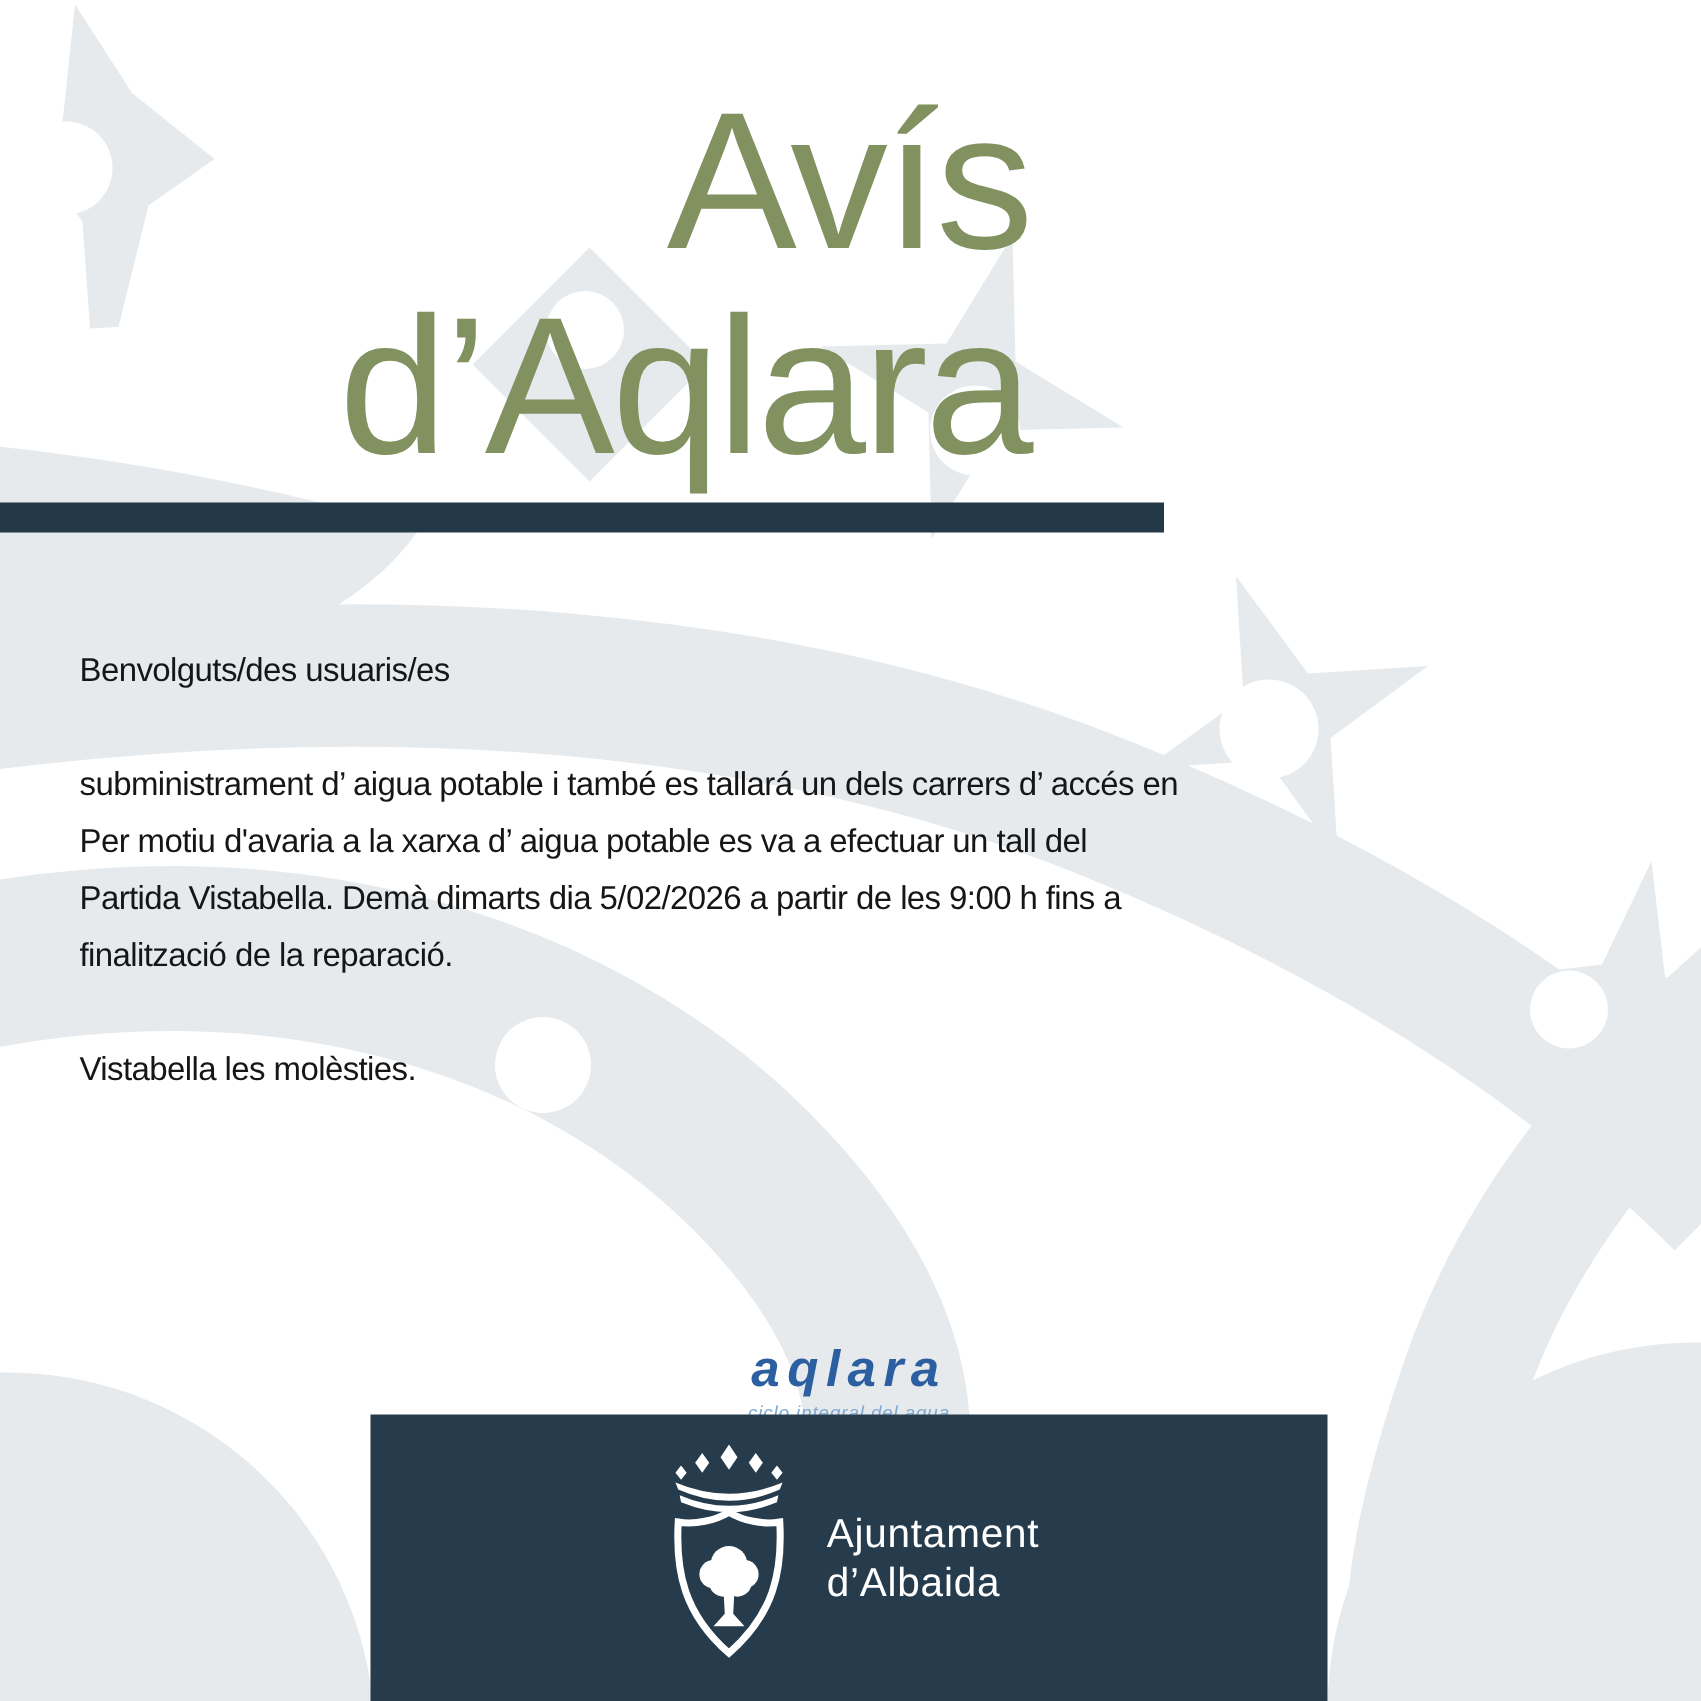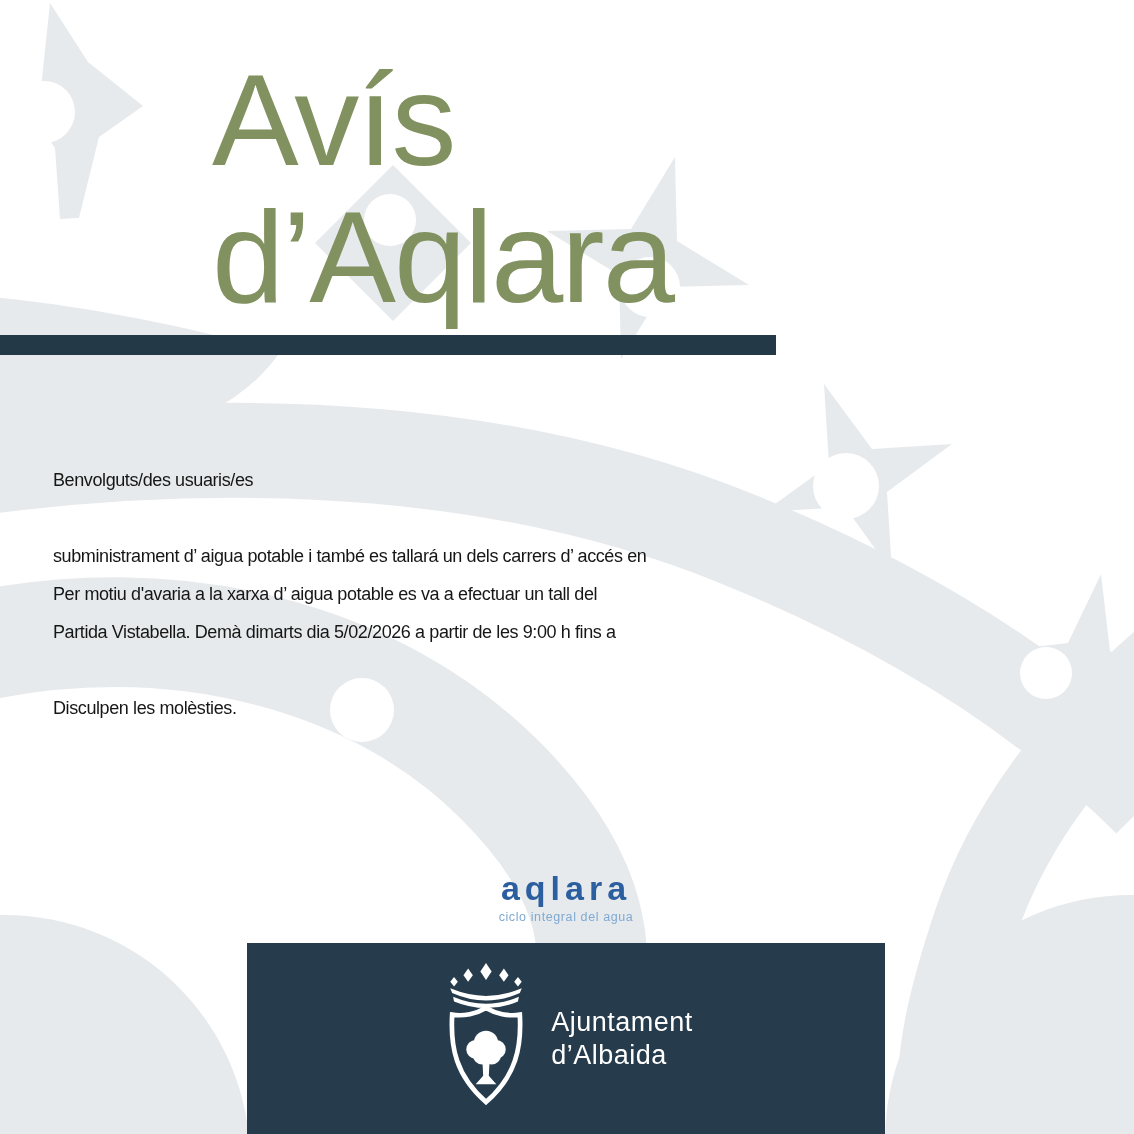--- a/index.html
+++ b/index.html
@@ -15,39 +15,41 @@
   html,body{margin:0;padding:0;background:#fff;}
   .canvas{
     position:relative;
     width:1134px;height:1134px;
     background:var(--white);
     overflow:hidden;
     font-family:"Liberation Sans","DejaVu Sans",sans-serif;
   }
   .watermark{position:absolute;left:0;top:0;width:1134px;height:1134px;z-index:0;}
   .page-title{
-    position:absolute;left:212px;top:52px;z-index:2;
+    position:absolute;left:226px;top:52px;z-index:2;
     font-size:130px;line-height:137px;letter-spacing:-2px;
     color:var(--title-green);
     font-weight:normal;
+    text-align:right;
   }
   .title-underline{
     position:absolute;left:0;top:335px;width:776px;height:20px;
     background:var(--navy);z-index:2;
   }
   .notice{
     position:absolute;left:53px;top:428px;z-index:2;
     color:var(--body-text);
-    font-size:18px;letter-spacing:-0.4px;margin-top:33px;
+    font-size:22px;letter-spacing:-0.4px;
   }
   .notice .line{height:38px;line-height:38px;white-space:nowrap;}
   .notice .spacer{height:38px;}
   .aqlara-logo{
-    position:absolute;left:366px;top:869px;width:400px;z-index:2;
+    position:absolute;left:366px;top:894px;width:400px;z-index:2;
     text-align:center;
+    font-style:italic;
   }
   .aqlara-word{
     font-size:34px;font-weight:bold;letter-spacing:5px;
     color:var(--aqlara-blue);line-height:38px;
   }
   .aqlara-tagline{
     font-size:12.5px;letter-spacing:0.6px;
     color:var(--aqlara-light-blue);line-height:16px;margin-top:2px;text-align:center;
   }
   .footer{
@@ -108,22 +110,23 @@
     <div>d’Aqlara</div>
   </div>
   <div class="title-underline"></div>
 
   <div class="notice">
     <div class="line">Benvolguts/des usuaris/es</div>
     <div class="spacer"></div>
     <div class="line">subministrament d’ aigua potable i també es tallará un dels carrers d’ accés en</div>
     <div class="line">Per motiu d'avaria a la xarxa d’ aigua potable es va a efectuar un tall del</div>
     <div class="line">Partida Vistabella. Demà dimarts dia 5/02/2026 a partir de les 9:00 h fins a</div>
+    <div class="line">finalització de la reparació.</div>
     <div class="spacer"></div>
-    <div class="line">Disculpen les molèsties.</div>
+    <div class="line">Vistabella les molèsties.</div>
   </div>
 
   <div class="aqlara-logo">
     <div class="aqlara-word">aqlara</div>
     <div class="aqlara-tagline">ciclo integral del agua</div>
   </div>
 
   <div class="footer">
     <svg class="crest" viewBox="0 0 100 170" xmlns="http://www.w3.org/2000/svg" aria-hidden="true">
       <g fill="#ffffff">

